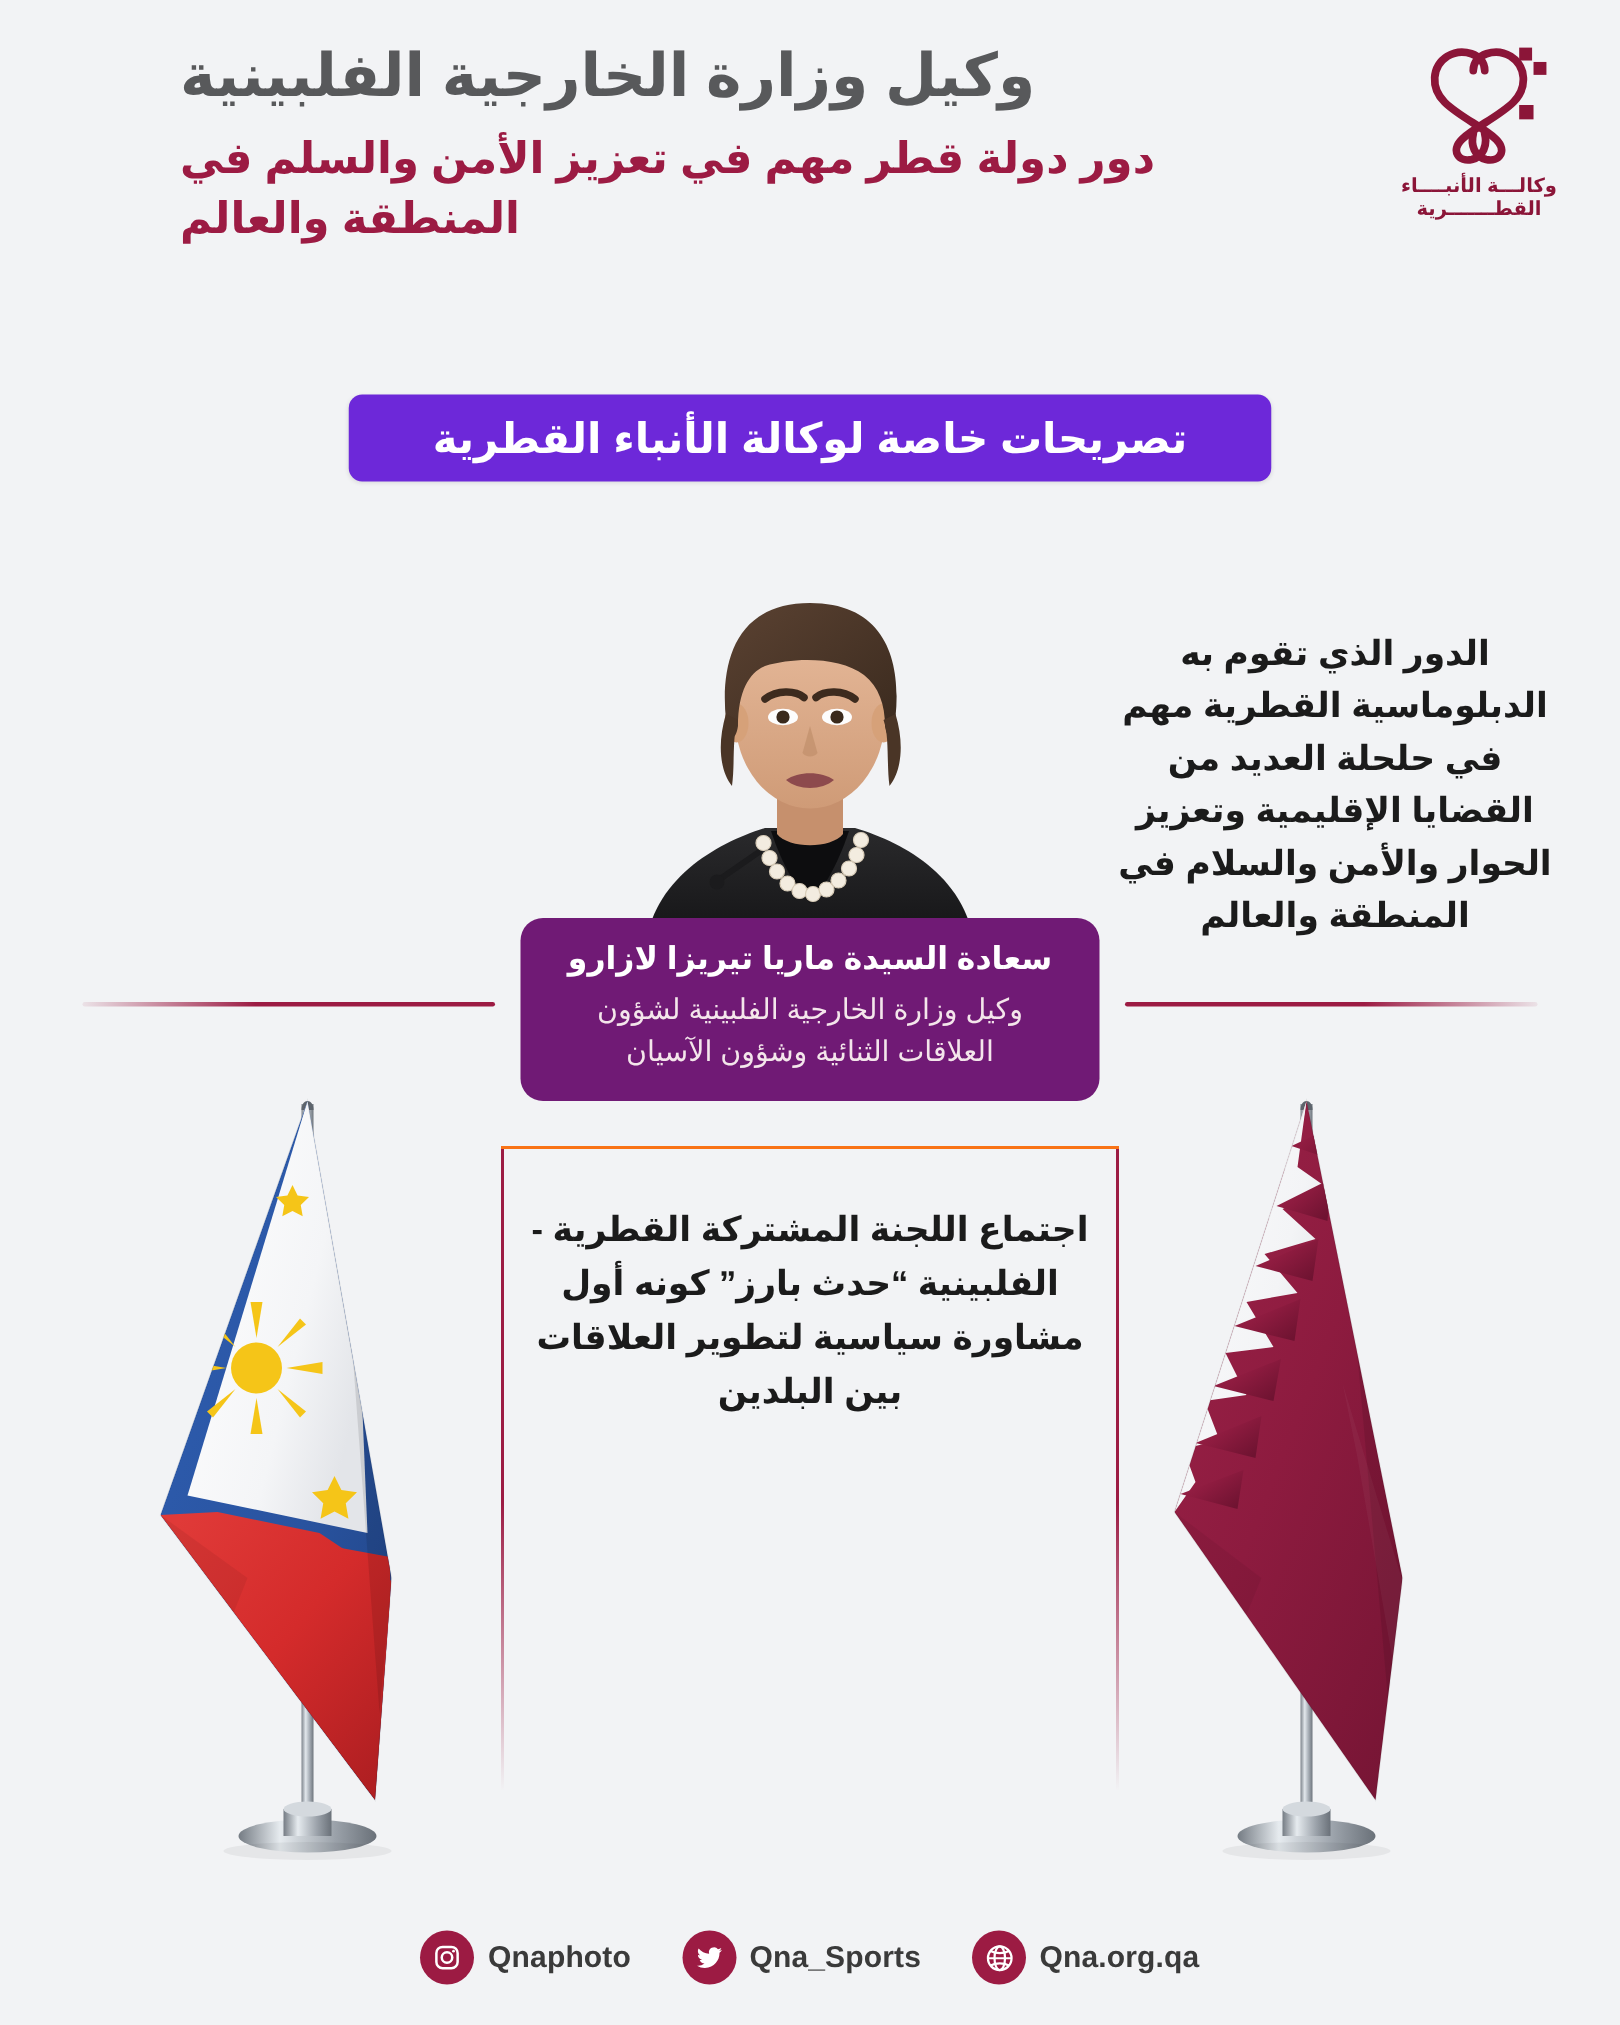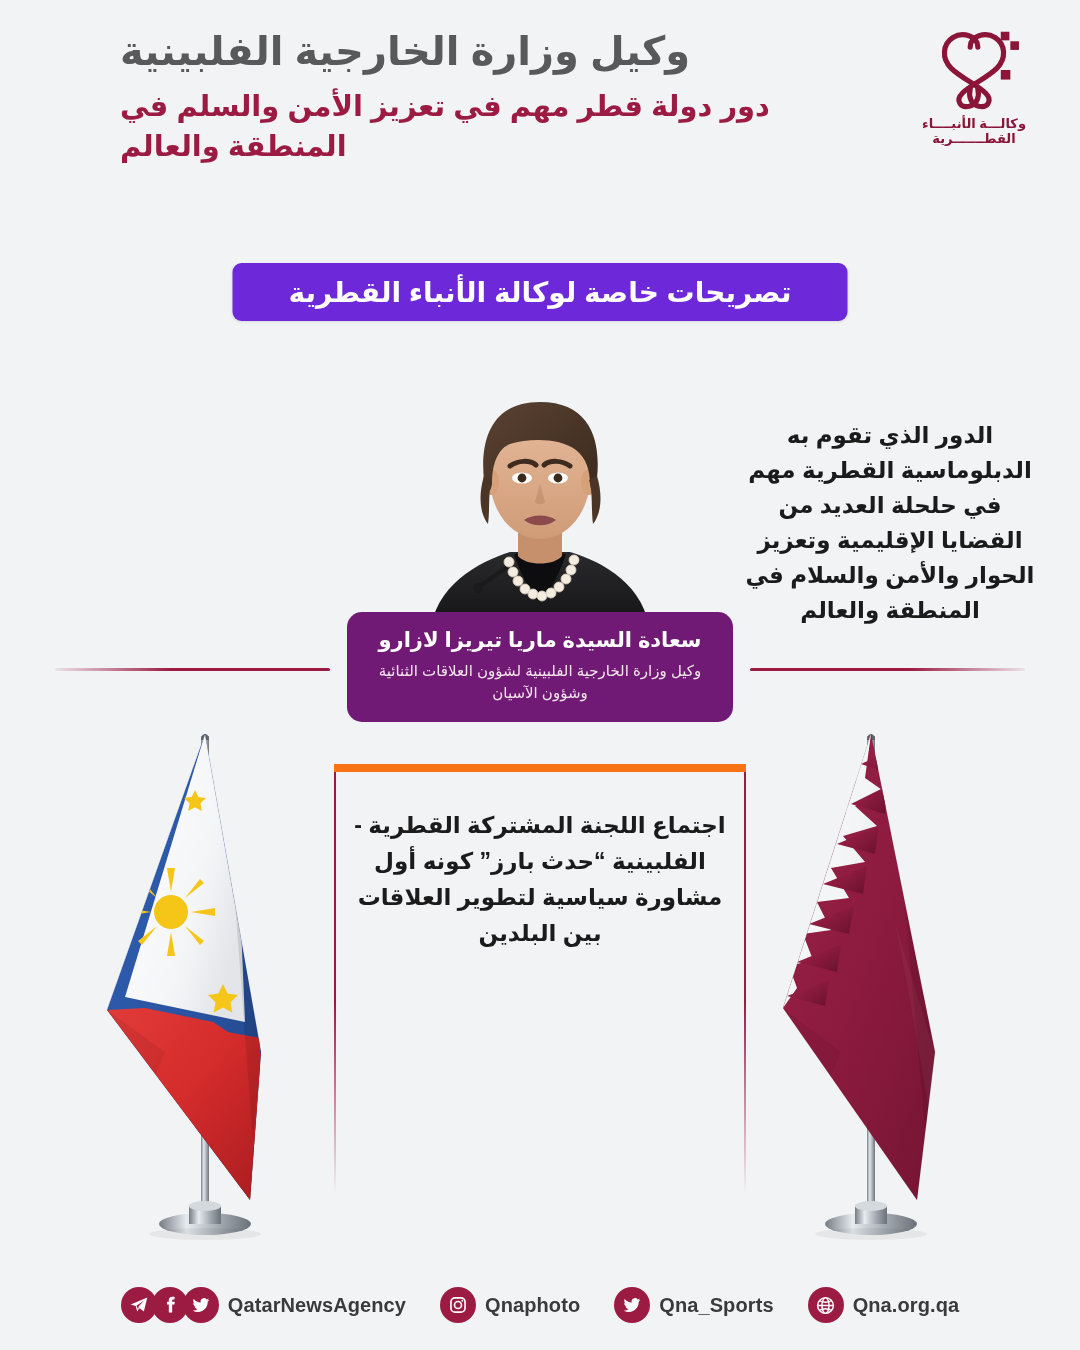--- a/index.html
+++ b/index.html
@@ -15,21 +15,21 @@
   #page {
     position:relative;
     width:1080px; height:1350px;
     background:#f2f3f5;
   }
 
   
   .header { position:absolute; top:0; left:0; width:1080px; height:240px; }
 
   .logo-wrap {
-    position:absolute; top:26px; right:36px;
+    position:absolute; top:26px; right:24px;
     width:140px; height:150px;
     display:flex; flex-direction:column; align-items:center; justify-content:flex-start;
   }
   .logo-mark { width:96px; height:88px; }
   .logo-text { margin-top:3px; display:flex; flex-direction:column; align-items:center; line-height:1.12; }
   .logo-text span { color:#8b1538; font-size:13px; font-weight:bold; letter-spacing:1px; }
 
   .titles {
     position:absolute; top:26px; right:190px; left:120px;
     text-align:left;
@@ -79,27 +79,27 @@
   .portrait svg { display:block; }
 
   
   .namecard {
     position:absolute; top:612px; left:50%; transform:translateX(-50%);
     width:386px; padding:14px 18px 17px;
     background:#701a75; border-radius:15px;
     text-align:center; color:#fff;
   }
   .namecard .nm-name { font-size:21px; font-weight:bold; line-height:1.3; }
-  .namecard .nm-role { margin-top:7px; font-size:15px; font-weight:400; line-height:1.48; color:#f4e6eb; }
+  .namecard .nm-role { margin-top:7px; font-size:19px; font-weight:400; line-height:1.48; color:#f4e6eb; }
 
   
   .centerbox {
     position:absolute; top:764px; left:50%; transform:translateX(-50%);
     width:412px; height:430px;
-    border-top:8px solid #f97316;
+    border-top:2px solid #f97316;
     text-align:center;
     padding:36px 18px 0;
   }
   .centerbox::before, .centerbox::after {
     content:""; position:absolute; top:0; width:2px; height:100%;
   }
   .centerbox::before { left:0;
     background:linear-gradient(to bottom, #9c1b43 0%, #9c1b43 55%, rgba(156,27,67,0) 100%); }
   .centerbox::after  { right:0;
     background:linear-gradient(to bottom, #9c1b43 0%, #9c1b43 55%, rgba(156,27,67,0) 100%); }
@@ -394,40 +394,20 @@
         <path d="M116 12 L180 330 L172 430 L148 160 Z" fill="#000" opacity=".09"></path>
         <path d="M28 286 L86 330 L64 384 Z" fill="#000" opacity=".05"></path>
         <path d="M140 200 L180 332 L176 400 L150 250 Z" fill="#fff" opacity=".04"></path>
       </g>
       <path d="M116 12 L180 330 L162 478 L28 286 Z" fill="none" stroke="rgba(0,0,0,.07)" stroke-width="1"></path>
     </svg>
   </div>
 
   <div class="footer">
 
-    <div class="f-group">
-      <div class="f-icons">
-        <div class="ic">
-          <svg width="20" height="20" viewBox="0 0 24 24" fill="#fff">
-              <path d="M22 3 L2 11.3 l6 1.9 1.8 6.6 3-4 5 3.9 L22 3Z M8.9 12.9 l9.3-6.3 -6.8 7.3 -.3 3.7Z"></path>
-            </svg>
-        </div>
-        <div class="ic">
-          <svg width="20" height="20" viewBox="0 0 24 24" fill="#fff">
-              <path d="M14.6 8.2V6.6c0-.8.2-1.2 1.3-1.2h1.6V2.2h-2.6c-3.2 0-4.3 1.5-4.3 4.1v1.9H8.4v3.2h2.2V21h4V11.4h2.7l.4-3.2h-3.1Z"></path>
-            </svg>
-        </div>
-        <div class="ic">
-          <svg width="20" height="20" viewBox="0 0 24 24" fill="#fff">
-              <path d="M22 5.9c-.7.3-1.5.6-2.4.7.9-.5 1.5-1.3 1.8-2.3-.8.5-1.7.8-2.6 1A4.1 4.1 0 0 0 11.7 9c-3.4-.2-6.4-1.8-8.4-4.3-.4.6-.6 1.3-.6 2.1 0 1.4.7 2.7 1.8 3.4-.6 0-1.3-.2-1.8-.5v.1c0 2 1.4 3.6 3.3 4a4 4 0 0 1-1.8.1c.5 1.6 2 2.8 3.8 2.8A8.3 8.3 0 0 1 2 18.5a11.7 11.7 0 0 0 6.3 1.8c7.6 0 11.7-6.3 11.7-11.7v-.5c.8-.6 1.5-1.3 2-2.2Z"></path>
-            </svg>
-        </div>
-      </div>
-      <div class="f-label">QatarNewsAgency</div>
-    </div>
 
     <div class="f-group">
       <div class="f-icons">
         <div class="ic">
           <svg width="20" height="20" viewBox="0 0 24 24" fill="none" stroke="#fff" stroke-width="2">
             <rect x="3.5" y="3.5" width="17" height="17" rx="5"></rect>
             <circle cx="12" cy="12" r="4.2"></circle>
             <circle cx="17.2" cy="6.9" r="1.1" fill="#fff" stroke="none"></circle>
           </svg>
         </div>

